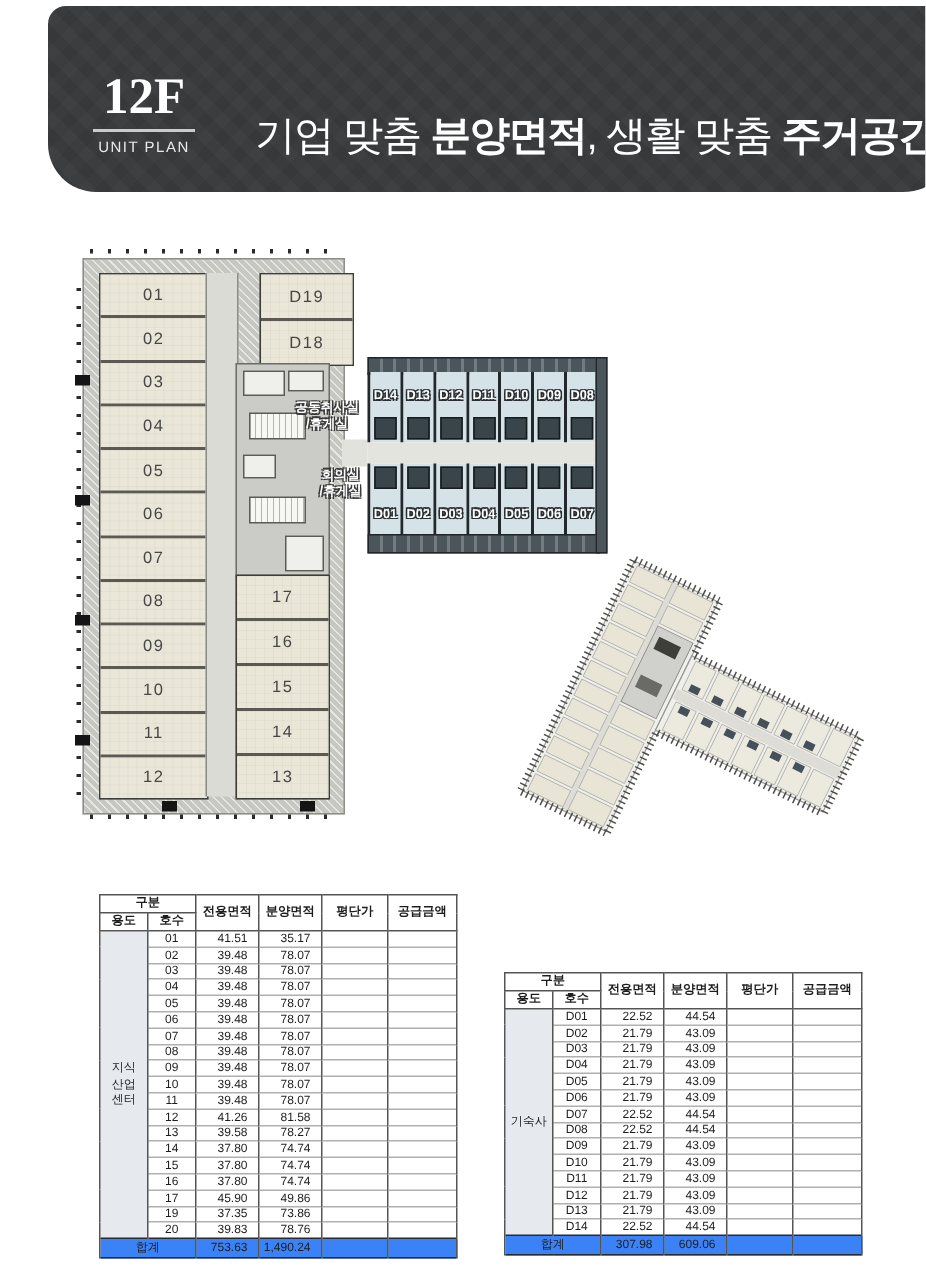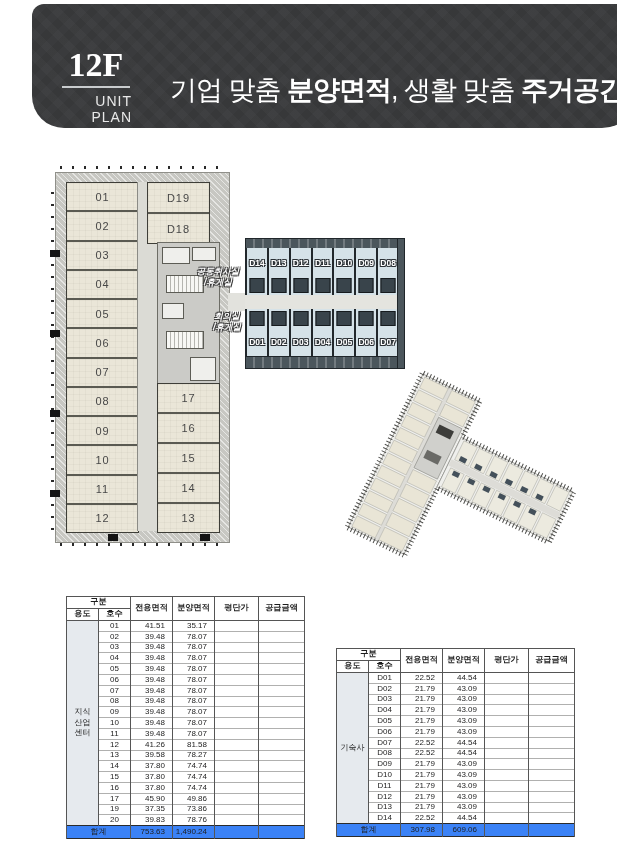--- a/index.html
+++ b/index.html
@@ -8,21 +8,21 @@
 
   
   .hero{position:absolute;left:4px;top:4px;width:606px;height:124px;
         background-color:#3a3b3d;
         background-image:repeating-linear-gradient(45deg,rgba(255,255,255,.025) 0 8px,transparent 8px 16px),
                          repeating-linear-gradient(-45deg,rgba(0,0,0,.06) 0 8px,transparent 8px 16px);
         border-radius:12px 20px 36px 32px;margin-left:28px;}
   .floor-badge{position:absolute;left:28px;top:44px;width:72px;text-align:center;color:#fff;}
   .floor-num{font-family:"Liberation Serif",serif;font-size:34px;font-weight:700;line-height:1;}
   .floor-rule{height:2px;background:#c9ccce;margin:4px 2px 0 2px;}
-  .floor-sub{margin-top:5px;font-size:14px;letter-spacing:1px;color:#e9e9e9;text-align:right;}
+  .floor-sub{margin-top:5px;font-size:10px;letter-spacing:1px;color:#e9e9e9;}
   .hero-title{position:absolute;left:138px;top:68px;margin:0;color:#fff;
               font-size:27px;font-weight:400;letter-spacing:-1px;white-space:nowrap;}
   .hero-title .b{font-weight:800;}
 
   
   #plan{position:absolute;left:50px;top:162px;width:365px;height:392px;}
   .hatch{position:absolute;left:5px;top:10px;width:173px;height:369px;background:#c7c7c2;
          background-image:repeating-linear-gradient(45deg,rgba(255,255,255,.55) 0 1px,transparent 1px 4px);
          border:1px solid #8f8f89;}
   .tickrow{position:absolute;height:3px;
@@ -34,21 +34,21 @@
   .room{flex:1;background-color:#eae6d8;
         background-image:linear-gradient(rgba(0,0,0,.03) 1px,transparent 1px),
                          linear-gradient(90deg,rgba(0,0,0,.03) 1px,transparent 1px);
         background-size:6px 6px;
         border-bottom:2px solid #5a5a52;display:flex;align-items:center;justify-content:center;
         font-size:11px;color:#474747;letter-spacing:1px;}
   .room:last-child{border-bottom:none;}
   .corr{position:absolute;background:#dbdbd5;border-left:1px solid #8b8b85;border-right:1px solid #8b8b85;}
   #rooms-left{left:16px;top:20px;width:71px;height:349px;}
   #corridor-v{left:87px;top:20px;width:20px;height:349px;}
-  #d-tower{left:97px;top:20px;width:61px;height:60px;}
+  #d-tower{left:123px;top:20px;width:61px;height:60px;}
   #core{position:absolute;left:107px;top:80px;width:61px;height:141px;background:#cbcbc7;
         border:1px solid #6d6d66;}
   .cbox{position:absolute;background:#efefec;border:1px solid #5c5c55;}
   .stair{position:absolute;background:repeating-linear-gradient(90deg,#f7f7f4 0 3px,#b5b5b0 3px 4px);
          border:1px solid #5c5c55;}
   #rooms-right{left:107px;top:221px;width:61px;height:148px;}
   #connector{left:178px;top:131px;width:17px;height:18px;border:none;background:#e2e2dd;}
   .door{position:absolute;width:10px;height:7px;background:#141414;}
 
   #wing{position:absolute;left:195px;top:76px;width:158px;height:130px;}
@@ -66,21 +66,21 @@
         display:flex;justify-content:center;font-size:8.5px;font-weight:700;color:#fff;
         text-shadow:-1px -1px 0 #2a2f33,1px -1px 0 #2a2f33,-1px 1px 0 #2a2f33,1px 1px 0 #2a2f33;}
   .d-top{align-items:flex-start;padding-top:10px;}
   .d-bot{align-items:flex-end;padding-bottom:9px;}
   .d-top::after{content:"";position:absolute;bottom:2px;left:50%;transform:translateX(-50%);
         width:13px;height:13px;background:#39444b;border:1px solid #161b1e;}
   .d-bot::after{content:"";position:absolute;top:2px;left:50%;transform:translateX(-50%);
         width:13px;height:13px;background:#39444b;border:1px solid #161b1e;}
   .plan-label{position:absolute;width:80px;text-align:center;font-size:8.5px;font-weight:700;
         color:#fff;line-height:1.25;
-        text-shadow:-1px -1px 0 #3a3a3a,1px -1px 0 #3a3a3a,-1px 1px 0 #3a3a3a,1px 1px 0 #3a3a3a;font-style:italic;}
+        text-shadow:-1px -1px 0 #3a3a3a,1px -1px 0 #3a3a3a,-1px 1px 0 #3a3a3a,1px 1px 0 #3a3a3a;}
   #label-kitchen{left:128px;top:104px;}
   #label-meeting{left:137px;top:149px;}
 
   
   #iso{position:absolute;left:328px;top:366px;}
 
   
   .unit-note{position:absolute;width:104px;text-align:right;font-size:8px;color:#333;margin-top:28px;}
   #note-office{left:200px;top:584px;}
   #note-dorm{left:470px;top:636px;}

